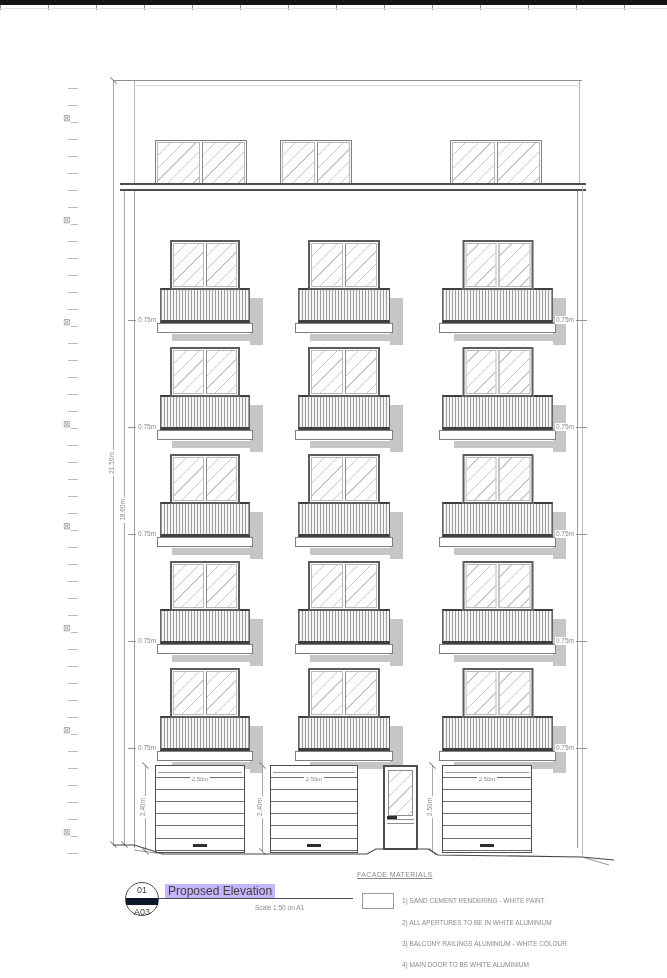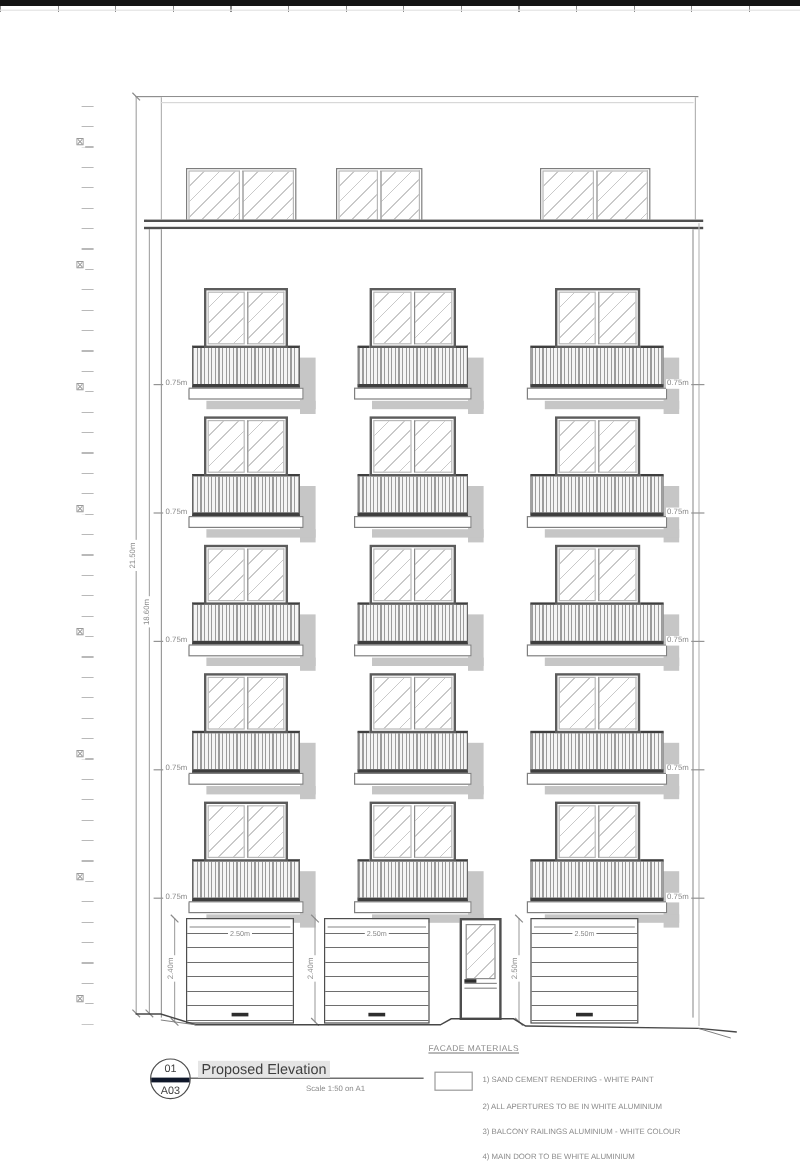--- a/index.html
+++ b/index.html
@@ -97,24 +97,24 @@
   .door{position:absolute;left:383px;top:765px;width:35px;height:85px;box-sizing:border-box;
         border:2px solid #4e4e4e;background:#fff;}
   .door-glass{position:absolute;top:3px;left:3px;right:3px;height:44px;border:1px solid #8d8d8d;}
   .door-mid{position:absolute;left:2px;right:2px;top:52px;height:1px;background:#8d8d8d;}
   .door-mid2{position:absolute;left:2px;right:2px;top:56px;height:1px;background:#8d8d8d;}
   .door-handle{position:absolute;left:2px;top:49px;width:10px;height:3px;background:#2e2e2e;}
 
   
   .tb-circle{position:absolute;left:125px;top:882px;width:34px;height:34px;border:1px solid #4e4e4e;
              border-radius:50%;box-sizing:border-box;text-align:center;background:#fff;z-index:3;}
-  .tb-num{display:block;font-size:9px;line-height:15px;color:#3f3f3f;border-bottom:4px solid #0f172a;}
+  .tb-num{display:block;font-size:9px;line-height:15px;color:#3f3f3f;border-bottom:7px solid #0f172a;}
   .tb-ref{display:block;font-size:9px;line-height:15px;color:#3f3f3f;text-align:center;}
   .tb-line{position:absolute;left:150px;top:898px;width:203px;height:1px;background:#4e4e4e;z-index:2;}
-  .tb-title{position:absolute;left:165px;top:884px;font-size:12px;color:#3f3f3f;background:#e5e5e5;padding:0 3px;z-index:2;}
+  .tb-title{position:absolute;left:165px;top:884px;font-size:12px;color:#3f3f3f;background:#c4b5fd;padding:0 3px;z-index:2;}
   .tb-scale{position:absolute;left:255px;top:904px;font-size:6.5px;color:#8a8a8a;}
 
   
   .mat-heading{position:absolute;left:357px;top:871px;font-size:7px;color:#8a8a8a;
                text-decoration:underline;letter-spacing:0.4px;}
   .mat-swatch{position:absolute;left:362px;top:893px;width:30px;height:14px;border:1px solid #9a9a9a;background:#fff;}
   .mat-item{position:absolute;left:402px;font-size:6.5px;color:#8a8a8a;white-space:nowrap;}
   .mi0{top:897px;}.mi1{top:919px;}.mi2{top:940px;}.mi3{top:961px;}
 </style>
 </head>

